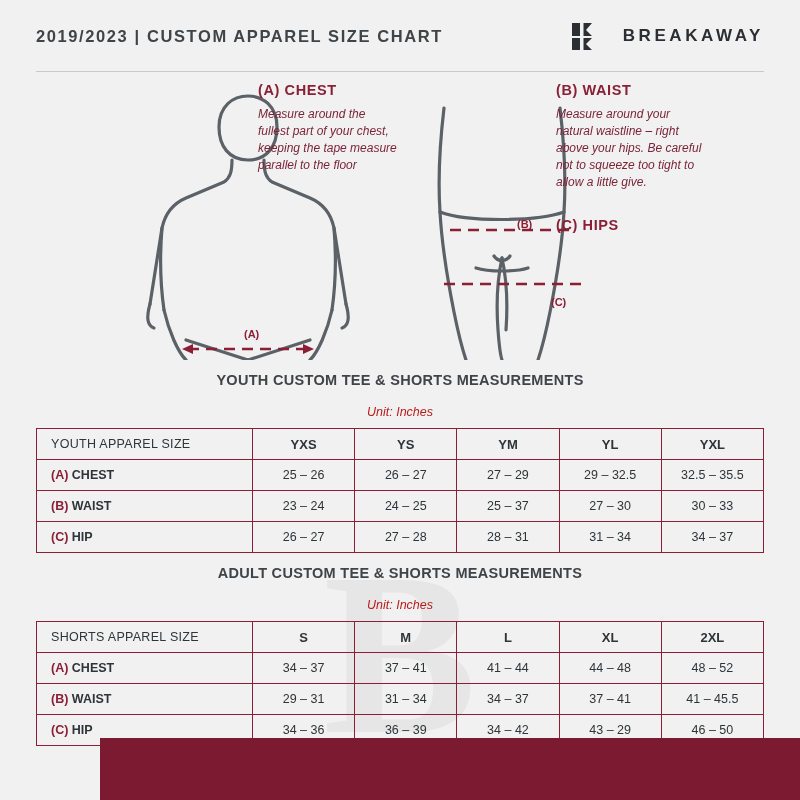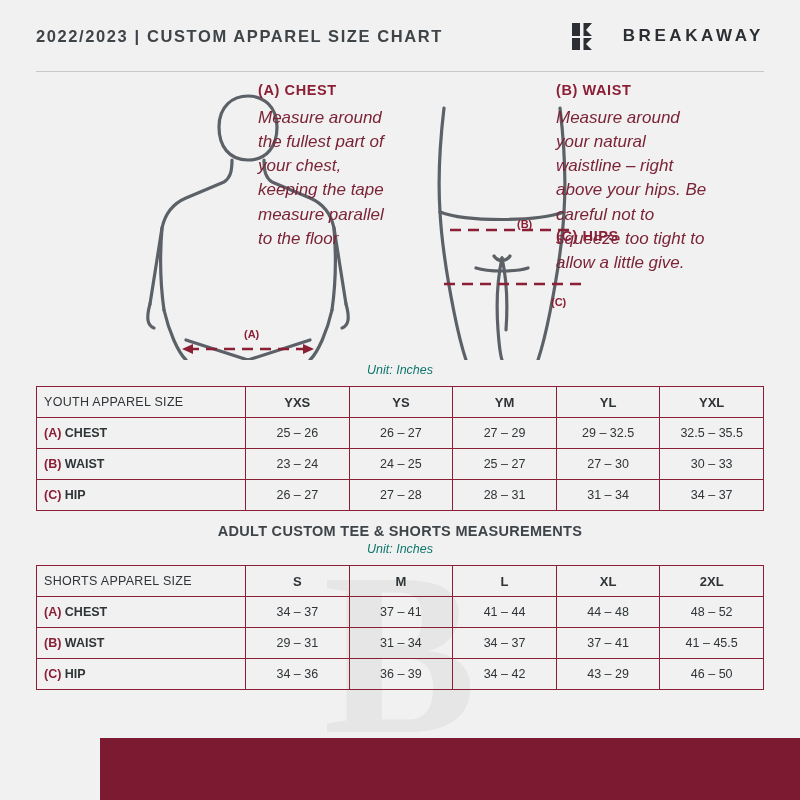--- a/index.html
+++ b/index.html
@@ -90,27 +90,27 @@
   }
   .callout-title {
     color: #8b1f35;
     font-size: 14.5px;
     font-weight: bold;
     letter-spacing: 0.6px;
     margin-bottom: 8px;
   }
   .callout-body {
     color: #7b2438;
-    font-size: 17px;
+    font-size: 12px;
     font-style: italic;
     line-height: 1.42;
   }
   .c-chest { left: 222px; top: 10px; width: 140px; }
   .c-waist { left: 520px; top: 10px; width: 152px; }
-  .c-hips  { left: 520px; top: 156px; width: 152px; }
+  .c-hips  { left: 520px; top: 145px; width: 152px; }
 
   .fig-label {
     position: absolute;
     color: #8b1f35;
     font-size: 11px;
     font-weight: bold;
   }
   .fl-a { left: 208px; top: 256px; }
   .fl-b { left: 481px; top: 146px; }
   .fl-c { left: 515px; top: 224px; }
@@ -125,40 +125,40 @@
     font-size: 14.5px;
     font-weight: bold;
     color: #3f4448;
     letter-spacing: 0.3px;
     margin-top: 12px;
   }
   .tbl-unit {
     text-align: center;
     font-size: 12.5px;
     font-style: italic;
-    color: #0f766e;
-    margin-top: 3px;
+    color: #b91c1c;
+    margin-top: 17px;
     margin-bottom: 9px;
   }
   table {
     width: 100%;
     border-collapse: collapse;
     table-layout: fixed;
   }
   th, td {
     border: 1px solid #8b1f35;
     height: 28px;
     font-size: 12.5px;
     color: #2f3437;
     text-align: center;
     vertical-align: middle;
   }
   th.first, td.first {
     text-align: left;
-    padding-left: 7px;
+    padding-left: 14px;
     width: 200px;
   }
   thead th {
     font-weight: bold;
     font-size: 13px;
     color: #2f3437;
   }
   thead th.first {
     font-weight: normal;
     font-size: 12.5px;
@@ -187,21 +187,21 @@
 </head>
 <body>
 
 <div class="page">
 
   <div class="watermark">B</div>
 
   <div class="content">
 
     <div class="header">
-      <div class="header-title">2022/2023  |  CUSTOM APPAREL SIZE CHART</div>
+      <div class="header-title">2019/2023  |  CUSTOM APPAREL SIZE CHART</div>
       <div class="brand">
         <span class="brand-mark">
           <svg width="26" height="30" viewBox="0 0 26 30">
             <path d="M3 2 L23 2 L17 9 L23 15 L13 15 L3 15 Z" fill="#2b2f33"></path>
             <path d="M3 17 L23 17 L17 23 L23 29 L3 29 Z" fill="#2b2f33"></path>
             <rect x="11" y="0" width="3.5" height="30" fill="#f1f1f1"></rect>
           </svg>
         </span>
         <span class="brand-name">BREAKAWAY</span>
       </div>
@@ -259,20 +259,21 @@
         <div class="callout-title">(B) WAIST</div>
         <div class="callout-body">Measure around your natural waistline – right above your hips. Be careful not to squeeze too tight to allow a little give.</div>
       </div>
 
       <div class="callout c-hips">
         <div class="callout-title">(C) HIPS</div>
       </div>
     </div>
 
     <div class="section">
+      <div class="tbl-title">YOUTH CUSTOM TEE &amp; SHORTS MEASUREMENTS</div>
       <div class="tbl-unit">Unit: Inches</div>
       <table>
         <thead>
           <tr>
             <th class="first">YOUTH APPAREL SIZE</th>
             <th>YXS</th>
             <th>YS</th>
             <th>YM</th>
             <th>YL</th>
             <th>YXL</th>
@@ -290,21 +291,21 @@
             <td>29 – 32.5</td>
             <td>32.5 – 35.5</td>
           </tr>
           <tr>
             <td class="first">
               <span class="tag">(B)</span>
               <span class="lbl">WAIST</span>
             </td>
             <td>23 – 24</td>
             <td>24 – 25</td>
-            <td>25 – 27</td>
+            <td>25 – 37</td>
             <td>27 – 30</td>
             <td>30 – 33</td>
           </tr>
           <tr>
             <td class="first">
               <span class="tag">(C)</span>
               <span class="lbl">HIP</span>
             </td>
             <td>26 – 27</td>
             <td>27 – 28</td>

